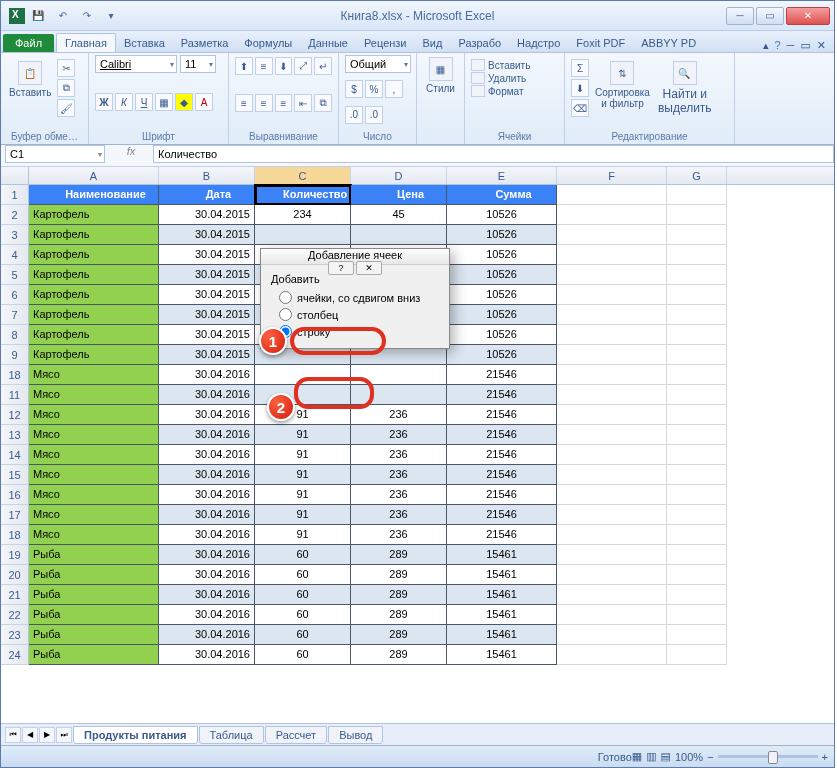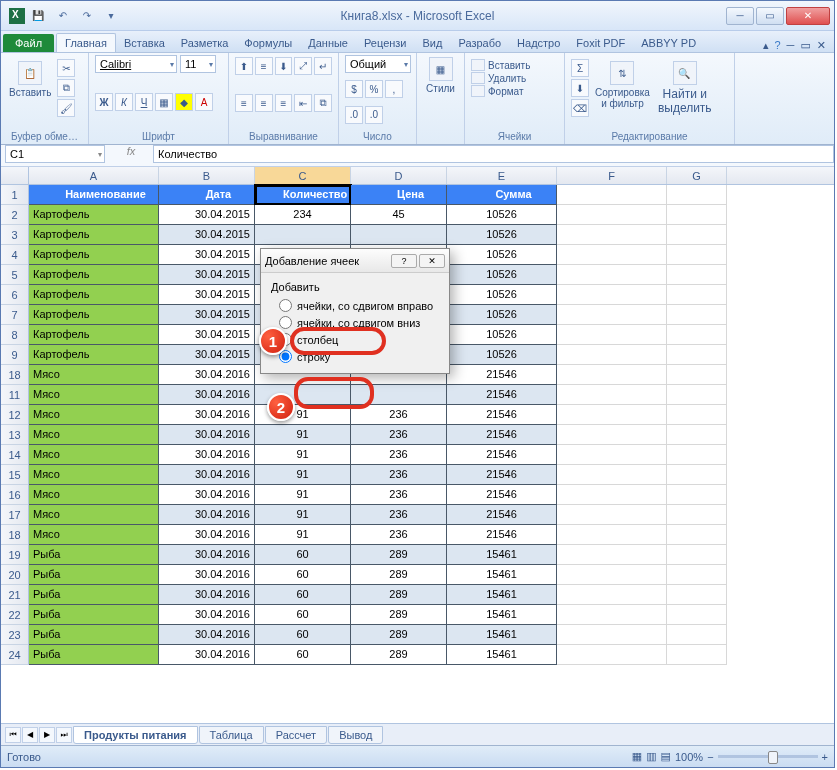--- a/index.html
+++ b/index.html
@@ -67,28 +67,28 @@
 .selected-cell { outline:3px solid #000; outline-offset:-2px;}
 
 
 .sheet-tabs { position:absolute; bottom:22px; left:0; right:0; height:22px; background:#e8eef8; display:flex; align-items:center; font-size:11px; border-top:1px solid #b0c4e0; padding-left:4px;}
 .sheet-nav { display:flex; gap:1px;}
 .sheet-nav-btn { width:16px; height:16px; border:1px solid #c0d0e8; background:#f4f8fd; font-size:8px; display:flex; align-items:center; justify-content:center;}
 .sheet-tab { padding:2px 10px; background:#f0f4fa; border:1px solid #b0c4e0; margin-left:1px; color:#3a5a8c; border-radius:0 0 3px 3px;}
 .sheet-tab.active { background:#fff; font-weight:bold;}
 
 
-.status-bar { position:absolute; bottom:0; left:0; right:0; height:22px; background:linear-gradient(#e0ecf8,#cadcf2); border-top:1px solid #a0b4d0; display:flex; align-items:center; font-size:11px; color:#3a5a8c; padding:0 6px; justify-content:space-between;gap:14px;}
+.status-bar { position:absolute; bottom:0; left:0; right:0; height:22px; background:linear-gradient(#e0ecf8,#cadcf2); border-top:1px solid #a0b4d0; display:flex; align-items:center; font-size:11px; color:#3a5a8c; padding:0 6px; justify-content:flex-end;}
 .zoom-ctrls { display:flex; align-items:center; gap:4px;}
 .zoom-slider { width:100px; height:3px; background:#b0c4e0; position:relative;}
 .zoom-slider:before { content:""; position:absolute; left:50%; top:-4px; width:8px; height:11px; background:#f0f4fa; border:1px solid #888; border-radius:2px;}
 
 
 .dialog { position:absolute; left:259px; top:247px; width:190px; background:#f0f0f0; border:1px solid #888; box-shadow:4px 4px 12px rgba(0,0,0,.3); font-size:11px; z-index:10;}
-.dlg-title { height:24px; background:linear-gradient(#fdfdfd,#e8e8e8); border-bottom:1px solid #ccc; display:flex; align-items:center; justify-content:space-between; padding:0 4px;}
+.dlg-title { height:16px; background:linear-gradient(#fdfdfd,#e8e8e8); border-bottom:1px solid #ccc; display:flex; align-items:center; justify-content:space-between; padding:0 4px;flex-direction:column;}
 .dlg-close { display:flex; gap:2px;}
 .dlg-close-btn { width:26px; height:14px; border:1px solid #aaa; background:#f4f4f4; font-size:9px; display:flex; align-items:center; justify-content:center; border-radius:2px;}
 .dlg-body { padding:8px 10px;}
 .dlg-group-label { margin-bottom:4px;}
 .radio-opt { display:flex; align-items:center; gap:5px; padding:2px 0; padding-left:8px;}
 .radio-opt input { margin:0;}
 .dlg-btns { display:flex; gap:6px; justify-content:center; padding:8px 0 10px;}
 .dlg-btn { width:70px; height:22px; border:1px solid #888; background:linear-gradient(#fdfdfd,#e4e4e4); font-size:11px;}
 .dlg-btn.primary { border:1px solid #4a90d9; box-shadow:0 0 0 1px #8ab8e8 inset;}
 
@@ -518,24 +518,20 @@
       <span>Добавление ячеек</span>
       <div class="dlg-close">
         <div class="dlg-close-btn">?</div>
         <div class="dlg-close-btn">✕</div>
       </div>
     </div>
     <div class="dlg-body">
       <div class="dlg-group-label">Добавить</div>
       <label class="radio-opt">
           <input type="radio" name="ins" style="">
-          <span>ячейки, со сдвигом вправо</span>
-        </label>
-      <label class="radio-opt">
-          <input type="radio" name="ins" style="">
           <span>ячейки, со сдвигом вниз</span>
         </label>
       <label class="radio-opt">
           <input type="radio" name="ins" style="">
           <span>столбец</span>
         </label>
       <label class="radio-opt">
           <input type="radio" name="ins" checked="" style="">
           <span>строку</span>
         </label>

